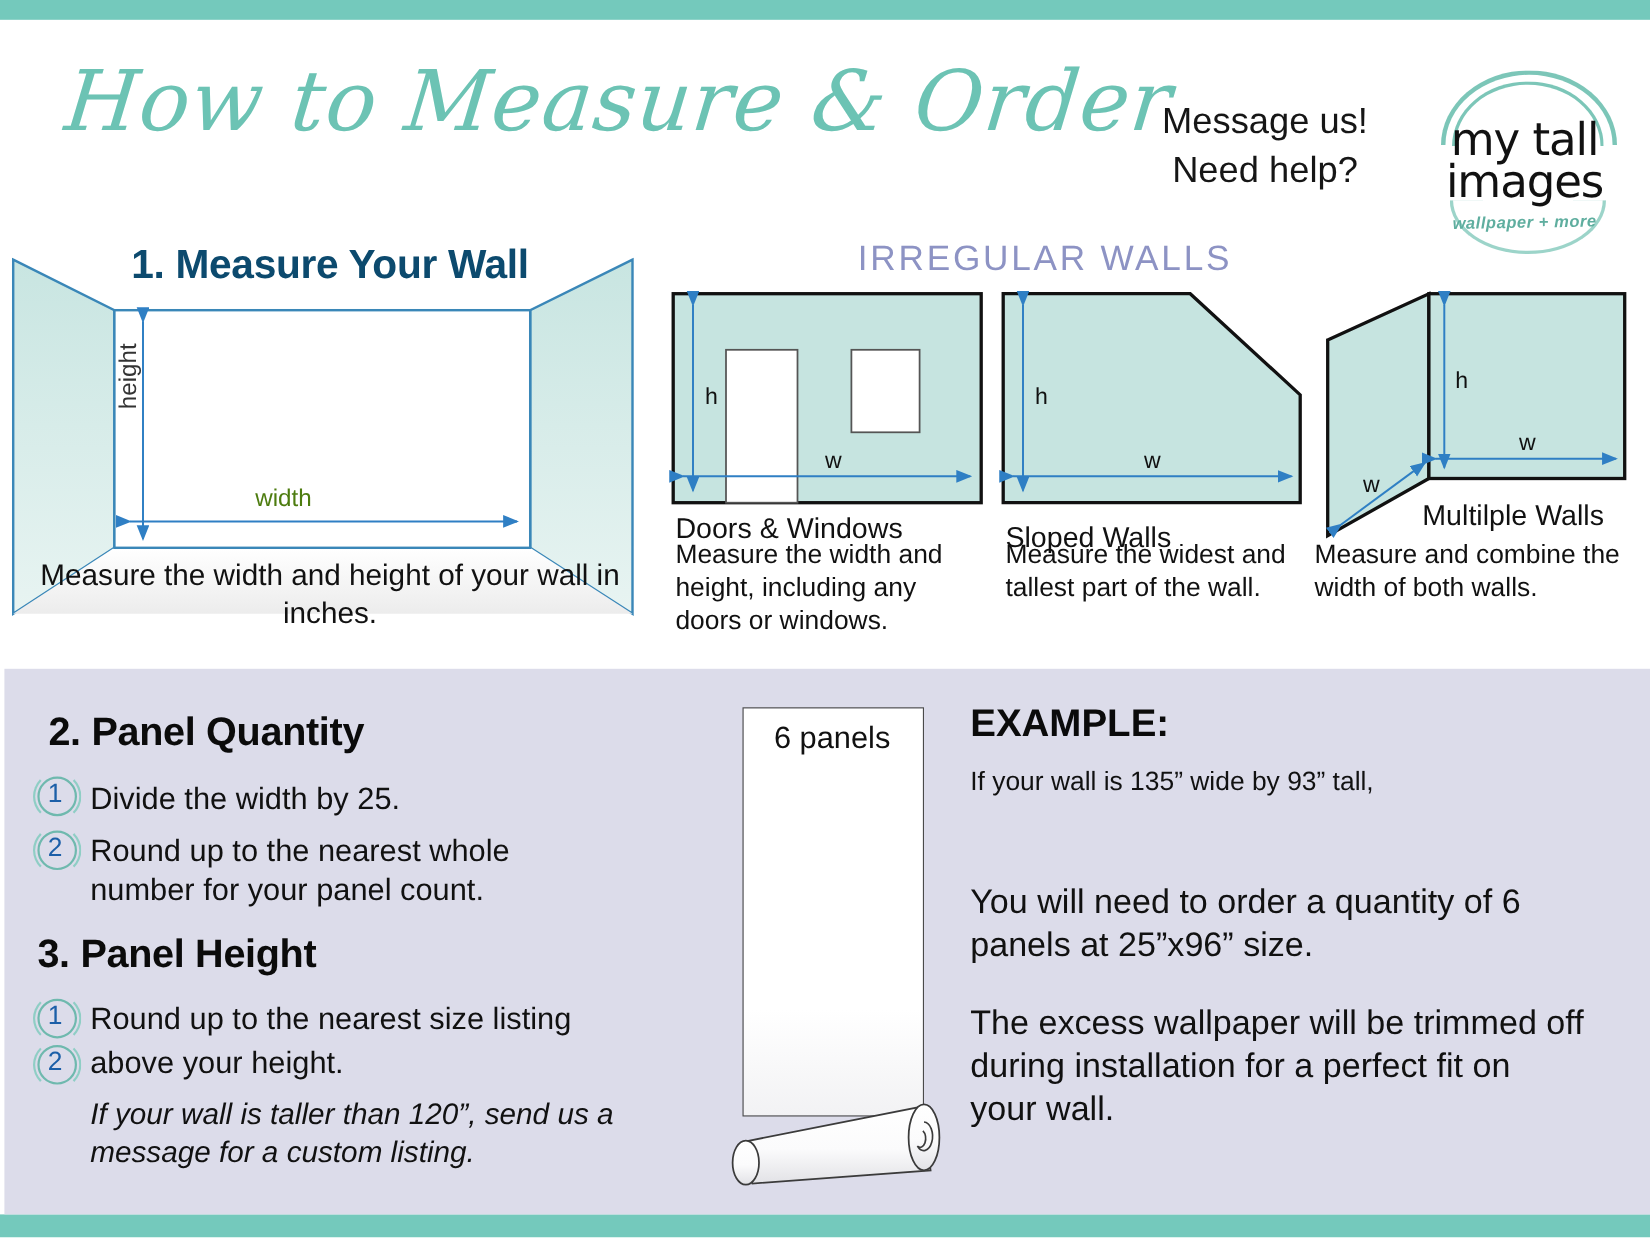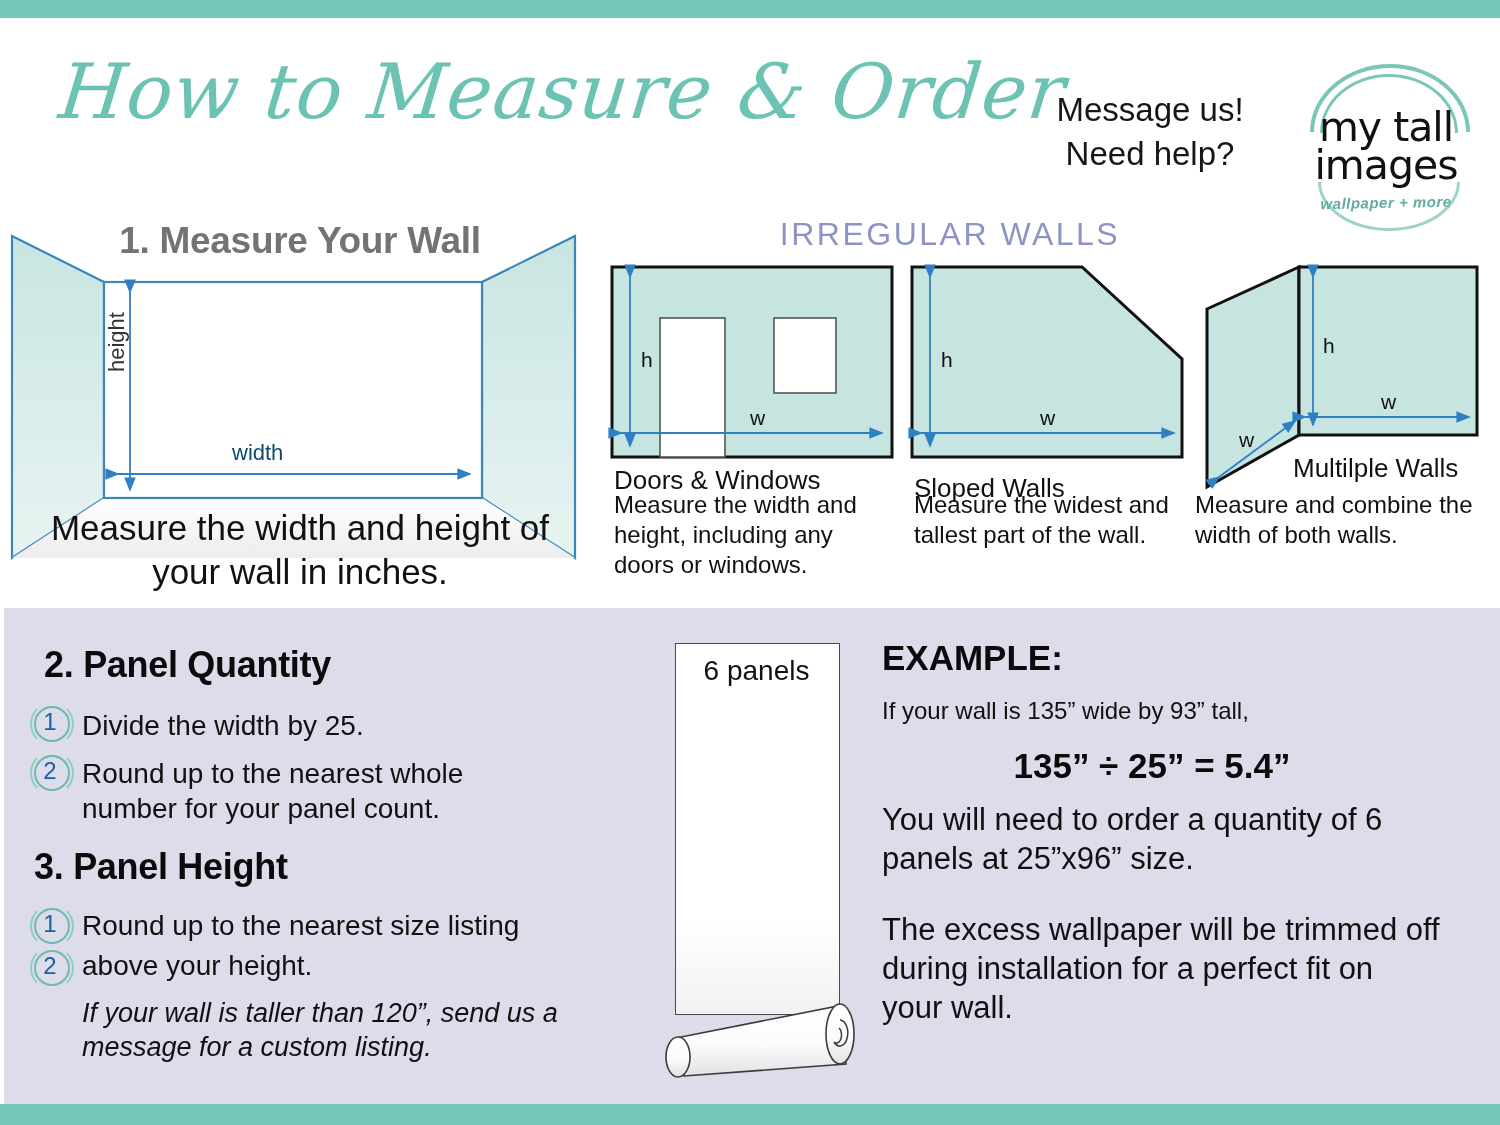--- a/index.html
+++ b/index.html
@@ -58,25 +58,25 @@
     transform:rotate(-1deg);
   }
   .logo-underarc{position:absolute;left:22px;top:124px;width:136px;height:46px;
     border:3px solid #7cc6b8;border-top:none;
     border-radius:0 0 50% 50% / 0 0 100% 100%;opacity:.75;}
 
   
   .sec1{position:absolute;left:0px;top:208px;width:600px;height:392px;}
   .sec1-title{
     position:absolute;left:0;top:12px;width:600px;text-align:center;
-    font-size:37px;font-weight:bold;color:#737373;letter-spacing:-0.3px;
+    font-size:37px;font-weight:bold;color:#0c4a6e;letter-spacing:-0.3px;
   }
   .sec1-cap{
     position:absolute;left:20px;top:298px;width:560px;text-align:center;
-    font-size:35px;line-height:1.26;color:#111;
+    font-size:27px;line-height:1.26;color:#111;
   }
 
   
   .irr-title{
     position:absolute;left:600px;top:216px;width:700px;text-align:center;
     font-size:32px;color:#8d93c4;letter-spacing:2.5px;
   }
   .irr{position:absolute;top:208px;}
   .irr-name{font-size:26px;color:#111;}
   .irr-desc{font-size:24px;line-height:1.24;color:#111;}
@@ -176,21 +176,21 @@
 
       <rect x="104" y="74" width="378" height="216" fill="#ffffff" stroke="#3a87b8" stroke-width="2.2"></rect>
 
       <line x1="130" y1="84" x2="130" y2="282" stroke="#2f7fc4" stroke-width="1.8" marker-start="url(#ah2)" marker-end="url(#ah)"></line>
 
       <line x1="118" y1="266" x2="470" y2="266" stroke="#2f7fc4" stroke-width="1.8" marker-start="url(#ah2)" marker-end="url(#ah)"></line>
     </svg>
 
     <div style="position:absolute;left:104px;top:164px;transform:rotate(-90deg);transform-origin:left top;
                 font-size:22px;color:#333;">height</div>
-    <div style="position:absolute;left:232px;top:232px;font-size:22px;color:#0c4a6e;">width</div>
+    <div style="position:absolute;left:232px;top:232px;font-size:22px;color:#4d7c0f;">width</div>
 
     <div class="sec1-title">1. Measure Your Wall</div>
     <div class="sec1-cap">Measure the width and height of your wall in inches.</div>
   </div>
 
   <div class="irr-title">IRREGULAR WALLS</div>
 
   <div class="irr" style="left:608px;width:290px;">
     <svg width="290" height="210" style="position:absolute;left:0;top:55px;">
       <defs>
@@ -280,21 +280,20 @@
       <div class="ring2"></div>
         <div class="ring"></div>
       <div class="num">2</div>
     </div>
     <div class="btxt" style="position:absolute;left:78px;top:340px;width:500px;">above your height.</div>
 
     <div class="note" style="position:absolute;left:78px;top:388px;width:490px;">If your wall is taller than 120”, send us a message for a custom listing.</div>
 
     <div class="ex-title" style="position:absolute;left:878px;top:30px;">EXAMPLE:</div>
     <div class="btxt" style="position:absolute;left:878px;top:88px;width:560px;font-size:24px;">If your wall is 135” wide by 93” tall,</div>
-    <div class="ex-eq" style="position:absolute;left:878px;top:138px;width:540px;">135” ÷ 25” = 5.4”</div>
     <div class="btxt" style="position:absolute;left:878px;top:192px;width:560px;font-size:31px;">You will need to order a quantity of 6 panels at 25”x96” size.</div>
     <div class="btxt" style="position:absolute;left:878px;top:302px;width:560px;font-size:31px;">The excess wallpaper will be trimmed off during installation for a perfect fit on your wall.</div>
   </div>
 
   <div class="roll-sheet"></div>
   <div class="roll-label">6 panels</div>
   <svg class="roll" width="220" height="110">
     <defs>
       <linearGradient id="tubeG" x1="0" y1="0" x2="0" y2="1">
         <stop offset="0%" stop-color="#ffffff"></stop>

